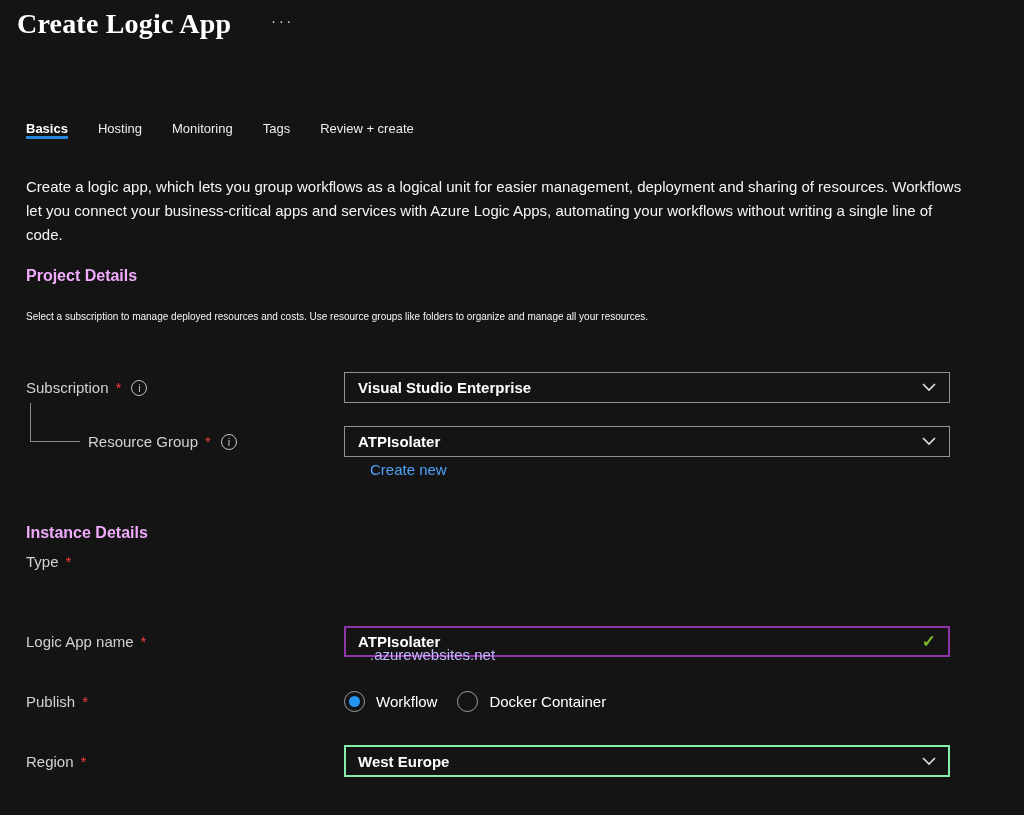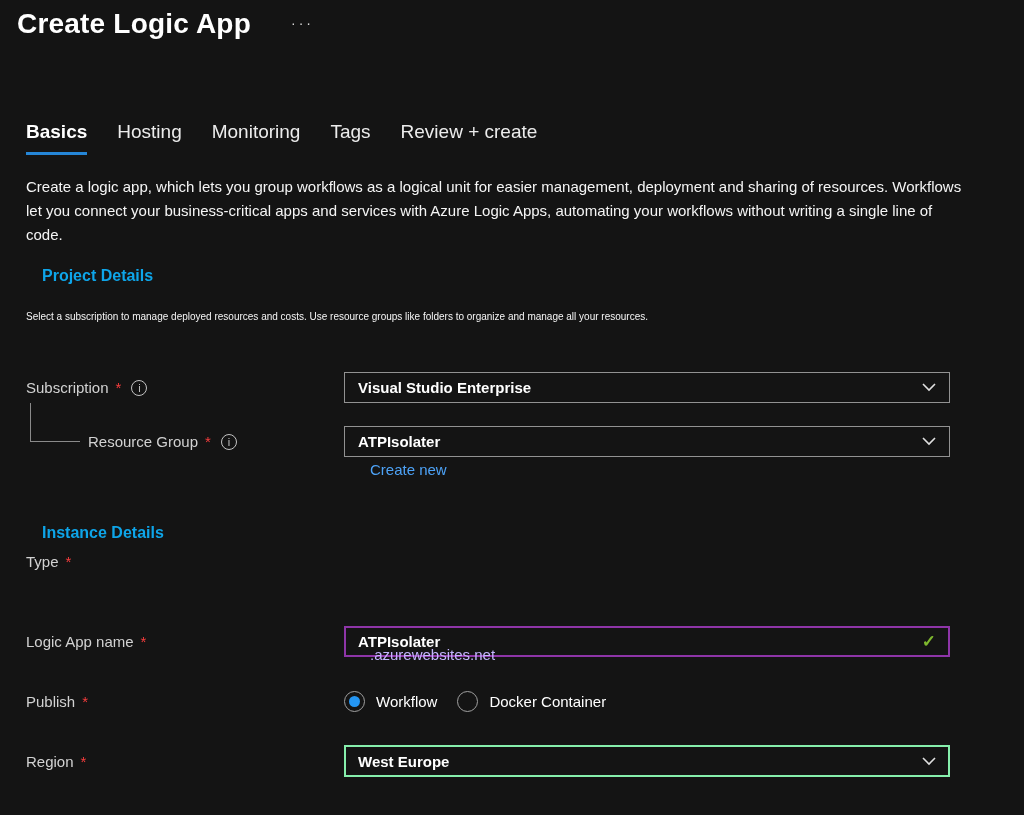--- a/index.html
+++ b/index.html
@@ -6,35 +6,35 @@
   html,body { width:1024px; height:815px; }
   body {
     background:#141414;
     font-family:"Liberation Sans", sans-serif;
     color:#ffffff;
     overflow:hidden;
   }
   .canvas { position:relative; width:1024px; height:815px; }
 
   
-  .title-row { position:absolute; left:17px; top:8px; display:flex; align-items:flex-start; }
+  .title-row { position:absolute; left:17px; top:8px; display:flex; align-items:flex-start;font-family:Liberation Serif, serif; }
   .page-title { font-size:28px; font-weight:700; color:#ffffff; letter-spacing:0.2px; }
   .ellipsis-btn {
     margin-left:40px; margin-top:8px; color:#d8d8d8; font-size:14px;
     letter-spacing:3px; cursor:pointer; line-height:14px;
   }
 
   
   .tabs { position:absolute; left:26px; top:121px; display:flex; gap:30px; }
-  .tab { font-size:19px; color:#ececec; padding-bottom:9px; cursor:pointer; border-bottom:3px solid transparent; }
+  .tab { font-size:13px; color:#ececec; cursor:pointer; border-bottom:3px solid transparent; }
   .tab.active { color:#ffffff; font-weight:700; border-bottom:3px solid #2586d7; }
 
   
   .intro { position:absolute; left:26px; top:175px; width:945px; font-size:15px; line-height:24px; color:#f5f5f5; }
-  .section-heading { position:absolute; left:42px; font-size:16px; font-weight:700; color:#0ea5e9; }
+  .section-heading { position:absolute; left:26px; font-size:16px; font-weight:700; color:#f0abfc; }
   .h-project { top:267px; }
   .h-instance { top:524px; }
   .desc2 { position:absolute; left:26px; top:305px; width:955px; font-size:10px; line-height:24px; color:#f5f5f5; }
 
   
   .form-row { position:absolute; left:0; width:1024px; display:flex; }
   .fr-label {
     width:344px; padding-left:26px; display:flex; align-items:center; gap:7px;
     font-size:15px; color:#d2d2d2;
   }

